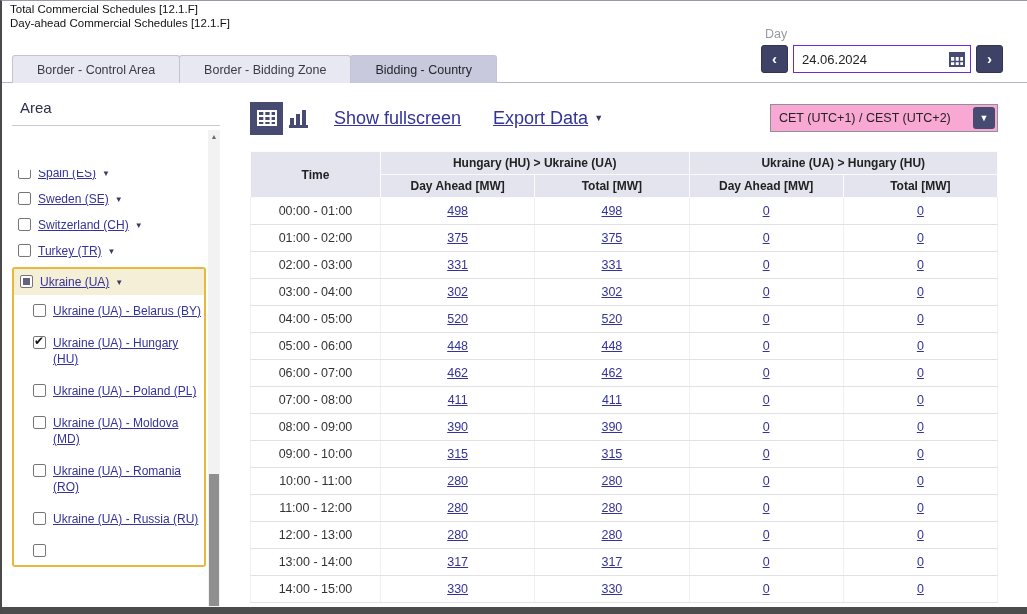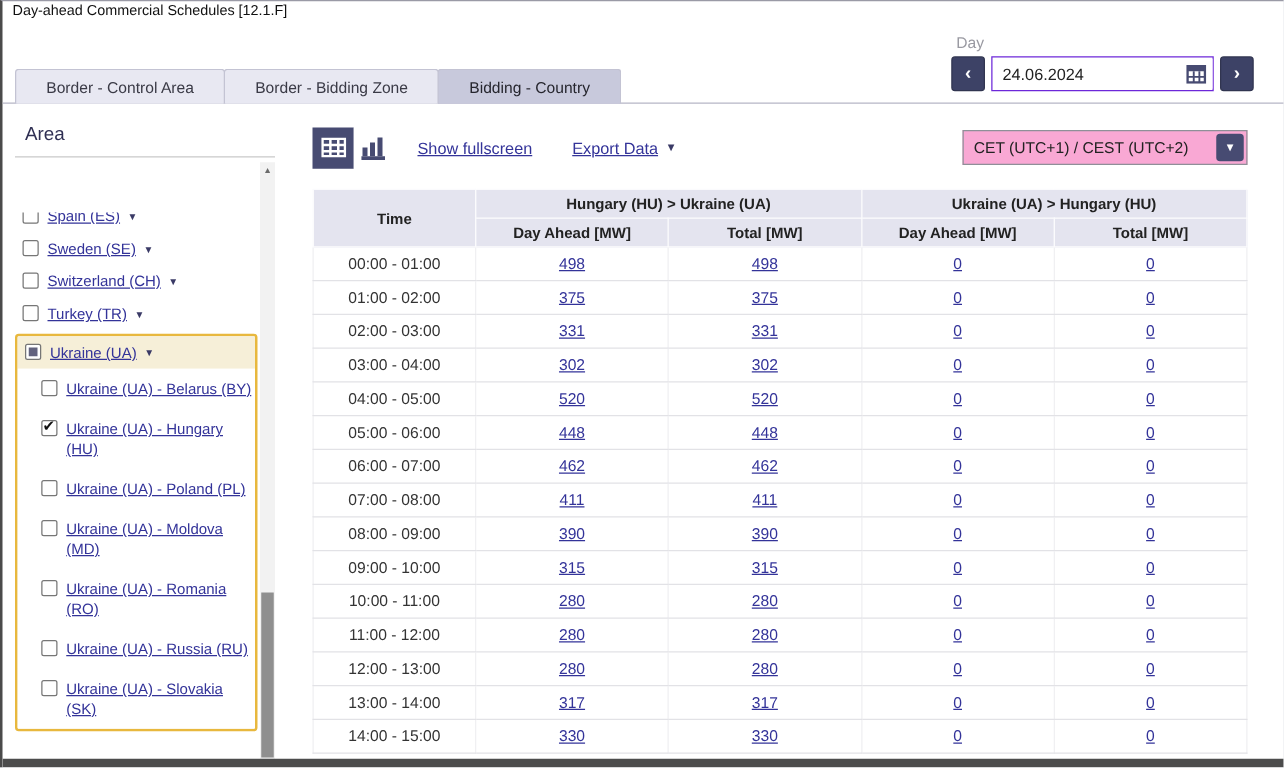--- a/index.html
+++ b/index.html
@@ -51,21 +51,21 @@
   
   .sb-track { position:absolute; right:0; top:41px; bottom:0; width:12px; background:#f2f2f2; }
   .sb-up { height:14px; text-align:center; font-size:7px; color:#6b6b6b; line-height:14px; background:#f2f2f2; cursor:pointer; }
   .sb-thumb { position:absolute; left:1px; right:1px; bottom:2px; height:132px; background:#8f8f8f; cursor:pointer; }
   
   .main { position:absolute; left:248px; top:88px; width:748px; }
   .toolbar { position:absolute; top:12px; left:0; right:0; height:34px; display:flex; align-items:center; }
   .view-btn { width:33px; height:33px; border:none; display:flex; align-items:center; justify-content:center; cursor:pointer; }
   .view-btn.table-view { background:#474b72; }
   .view-btn.chart-view { background:#ffffff; }
-  .tool-link { color:#333399; font-size:13px; text-decoration:underline; cursor:pointer; }
+  .tool-link { color:#333399; font-size:18px; text-decoration:underline; cursor:pointer; }
   .fullscreen-link { margin-left:18px; }
   .export-wrap { margin-left:32px; display:flex; align-items:center; cursor:pointer; }
   .export-arrow { color:#3a3a66; font-size:9px; margin-left:6px; }
   .tz-box { margin-left:auto; width:228px; height:28px; border:1px solid #8f8f98; background:#f9a8d4; display:flex; align-items:center; }
   .tz-text { flex:1; font-size:12.5px; color:#222; padding-left:8px; white-space:nowrap; }
   .tz-btn {
     flex:none; width:22px; height:22px; margin-right:2px; background:#474b72; color:#fff;
     border:none; border-radius:3px; font-size:9px; display:flex; align-items:center; justify-content:center; cursor:pointer;
   }
   
@@ -82,20 +82,21 @@
   .sched-table td a { color:#333399; text-decoration:underline; cursor:pointer; }
   
   .bottom-strip { position:absolute; left:0; right:0; bottom:0; height:7px; background:#4c4c4c; }
 </style>
 </head>
 <body>
 
 <div class="page">
 
   <div class="titles">
+    <div>Total Commercial Schedules [12.1.F]</div>
     <div>Day-ahead Commercial Schedules [12.1.F]</div>
   </div>
 
   <div class="day-label">Day</div>
   <div class="nav-row">
     <button class="nav-btn">
       <span>‹</span>
     </button>
     <div class="date-box">
       <input class="date-input" value="24.06.2024" style="">
@@ -169,21 +170,20 @@
             <div class="item level1">
               <span class="cb unchecked"></span>
               <a href="#" class="item-link">Ukraine (UA) - Romania (RO)</a>
             </div>
             <div class="item level1">
               <span class="cb unchecked"></span>
               <a href="#" class="item-link">Ukraine (UA) - Russia (RU)</a>
             </div>
             <div class="item level1">
               <span class="cb unchecked"></span>
-              <a href="#" class="item-link">Ukraine (UA) - Slovakia (SK)</a>
             </div>
           </div>
         </div>
     </div>
     <div class="sb-track">
       <div class="sb-up">▲</div>
       <div class="sb-thumb"></div>
     </div>
   </aside>
 

